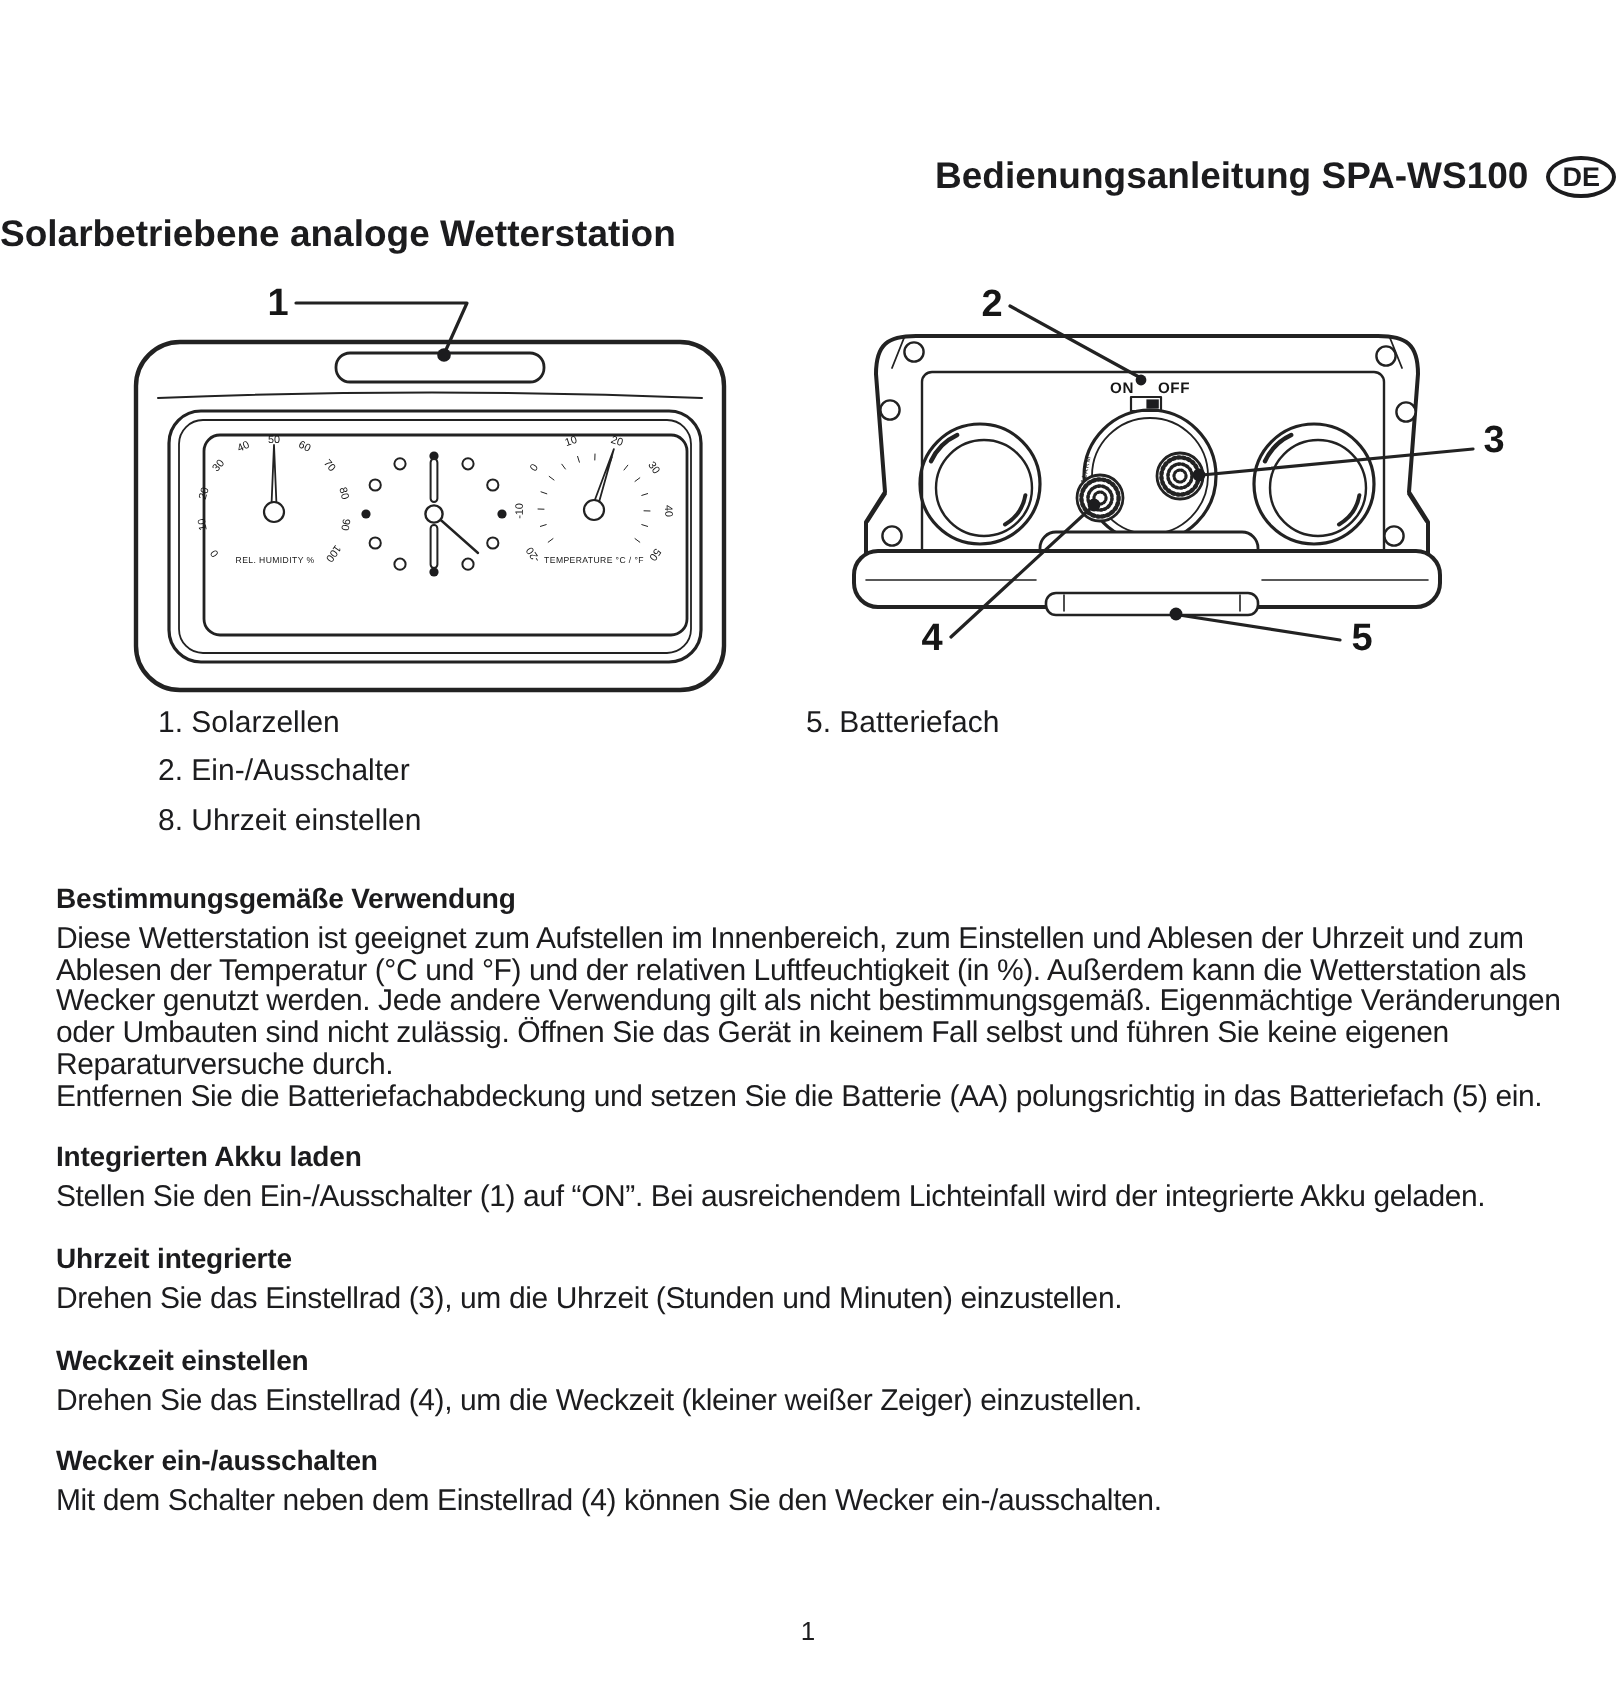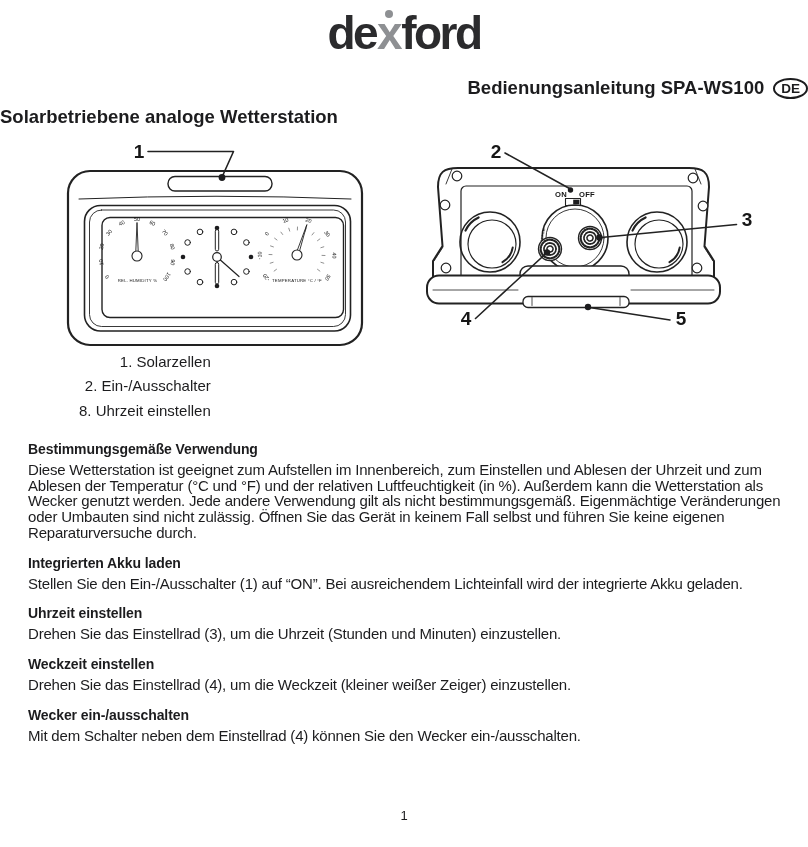--- a/index.html
+++ b/index.html
@@ -21,37 +21,36 @@
   .figure .ln{fill:none;stroke:#222;stroke-linecap:round;stroke-linejoin:round;}
   .figure .fw{fill:#fff;stroke:#222;stroke-linecap:round;stroke-linejoin:round;}
   .figure .dk{fill:#1c1c1e;stroke:none;}
   .figure text{fill:#161616;stroke:none;}
   .tick{font-size:5.4px;text-anchor:middle;dominant-baseline:middle;}
   .glabel{font-size:4.3px;text-anchor:middle;letter-spacing:.2px;}
   .callout-n{font-size:19px;font-weight:bold;text-anchor:middle;}
   .sw-label{font-size:7.6px;font-weight:bold;text-anchor:middle;letter-spacing:.3px;}
   .alarm-t{font-size:3.4px;letter-spacing:.5px;}
   
-  .parts{position:absolute;top:350px;font-size:15px;line-height:24.4px;text-align:right;}
+  .parts{position:absolute;top:350px;font-size:15px;line-height:24.4px;}
   .parts-left{left:79px;}
   .parts-right{left:403px;}
   
   .sections{position:absolute;left:28px;top:441px;width:762px;}
   .sections h3{font-size:14px;line-height:16px;font-weight:bold;margin:14px 0 5px;letter-spacing:-.1px;}
   .sections section:first-child h3{margin-top:0;}
   .sections p{font-size:15px;line-height:15.7px;letter-spacing:-.2px;margin:0;}
   
   .pageno{position:absolute;top:808px;left:0;right:0;text-align:center;font-size:13px;}
 </style>
 </head>
 <body>
 
 <div class="page">
 
-  <div class="logo"><span>de</span><span class="lgx"><span class="dot"></span><span>x</span></span><span>ford</span></div>
 
   <div class="title-row">
     <span>Bedienungsanleitung SPA-WS100</span><span class="badge">DE</span>
   </div>
   <div class="subtitle">Solarbetriebene analoge Wetterstation</div>
 
   <svg class="figure" viewBox="0 138 808 212">
 
     <g>
       <rect class="fw" x="68" y="171" width="294" height="174" rx="22" stroke-width="2.2"></rect>
@@ -202,35 +201,37 @@
       </g>
     </g>
   </svg>
 
   <div class="parts parts-left">
     <div>1. Solarzellen</div>
     <div>2. Ein-/Ausschalter</div>
     <div>8. Uhrzeit einstellen</div>
   </div>
   <div class="parts parts-right">
+    <div>5. Batteriefach</div>
   </div>
 
   <div class="sections">
     <section>
       <h3>Bestimmungsgemäße Verwendung</h3>
       <p>Diese Wetterstation ist geeignet zum Aufstellen im Innenbereich, zum Einstellen und Ablesen der Uhrzeit und zum Ablesen der Temperatur (°C und °F) und der relativen Luftfeuchtigkeit (in %). Außerdem kann die Wetterstation als Wecker genutzt werden. Jede andere Verwendung gilt als nicht bestimmungsgemäß. Eigenmächtige Veränderungen oder Umbauten sind nicht zulässig. Öffnen Sie das Gerät in keinem Fall selbst und führen Sie keine eigenen Reparaturversuche durch.</p>
     </section>
     <section>
+      <p>Entfernen Sie die Batteriefachabdeckung und setzen Sie die Batterie (AA) polungsrichtig in das Batteriefach (5) ein.</p>
     </section>
     <section>
       <h3>Integrierten Akku laden</h3>
       <p>Stellen Sie den Ein-/Ausschalter (1) auf “ON”. Bei ausreichendem Lichteinfall wird der integrierte Akku geladen.</p>
     </section>
     <section>
-      <h3>Uhrzeit einstellen</h3>
+      <h3>Uhrzeit integrierte</h3>
       <p>Drehen Sie das Einstellrad (3), um die Uhrzeit (Stunden und Minuten) einzustellen.</p>
     </section>
     <section>
       <h3>Weckzeit einstellen</h3>
       <p>Drehen Sie das Einstellrad (4), um die Weckzeit (kleiner weißer Zeiger) einzustellen.</p>
     </section>
     <section>
       <h3>Wecker ein-/ausschalten</h3>
       <p>Mit dem Schalter neben dem Einstellrad (4) können Sie den Wecker ein-/ausschalten.</p>
     </section>

